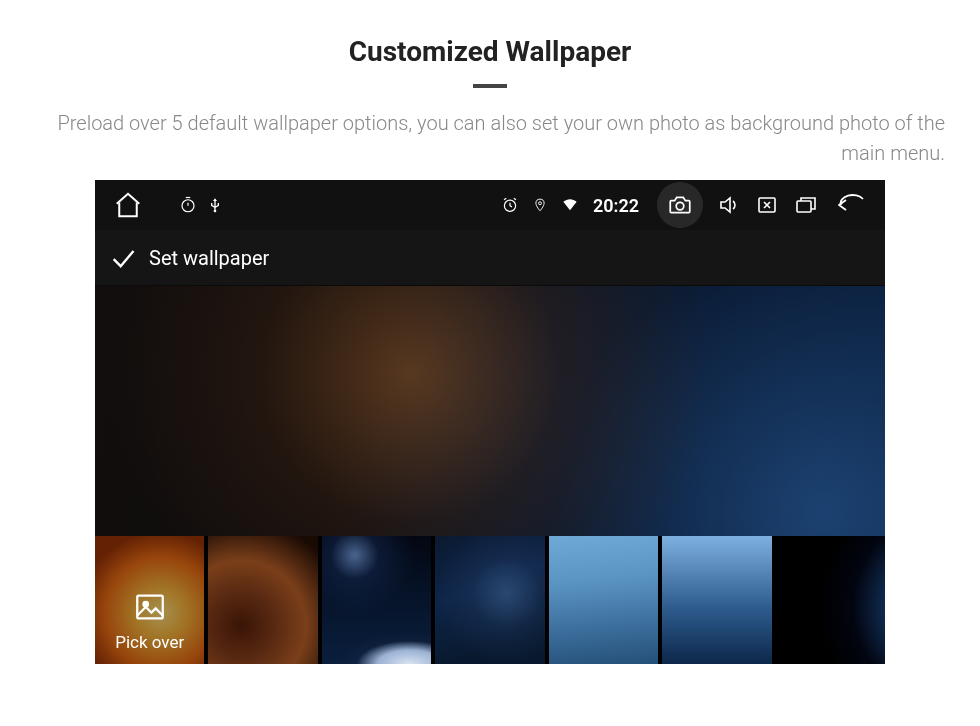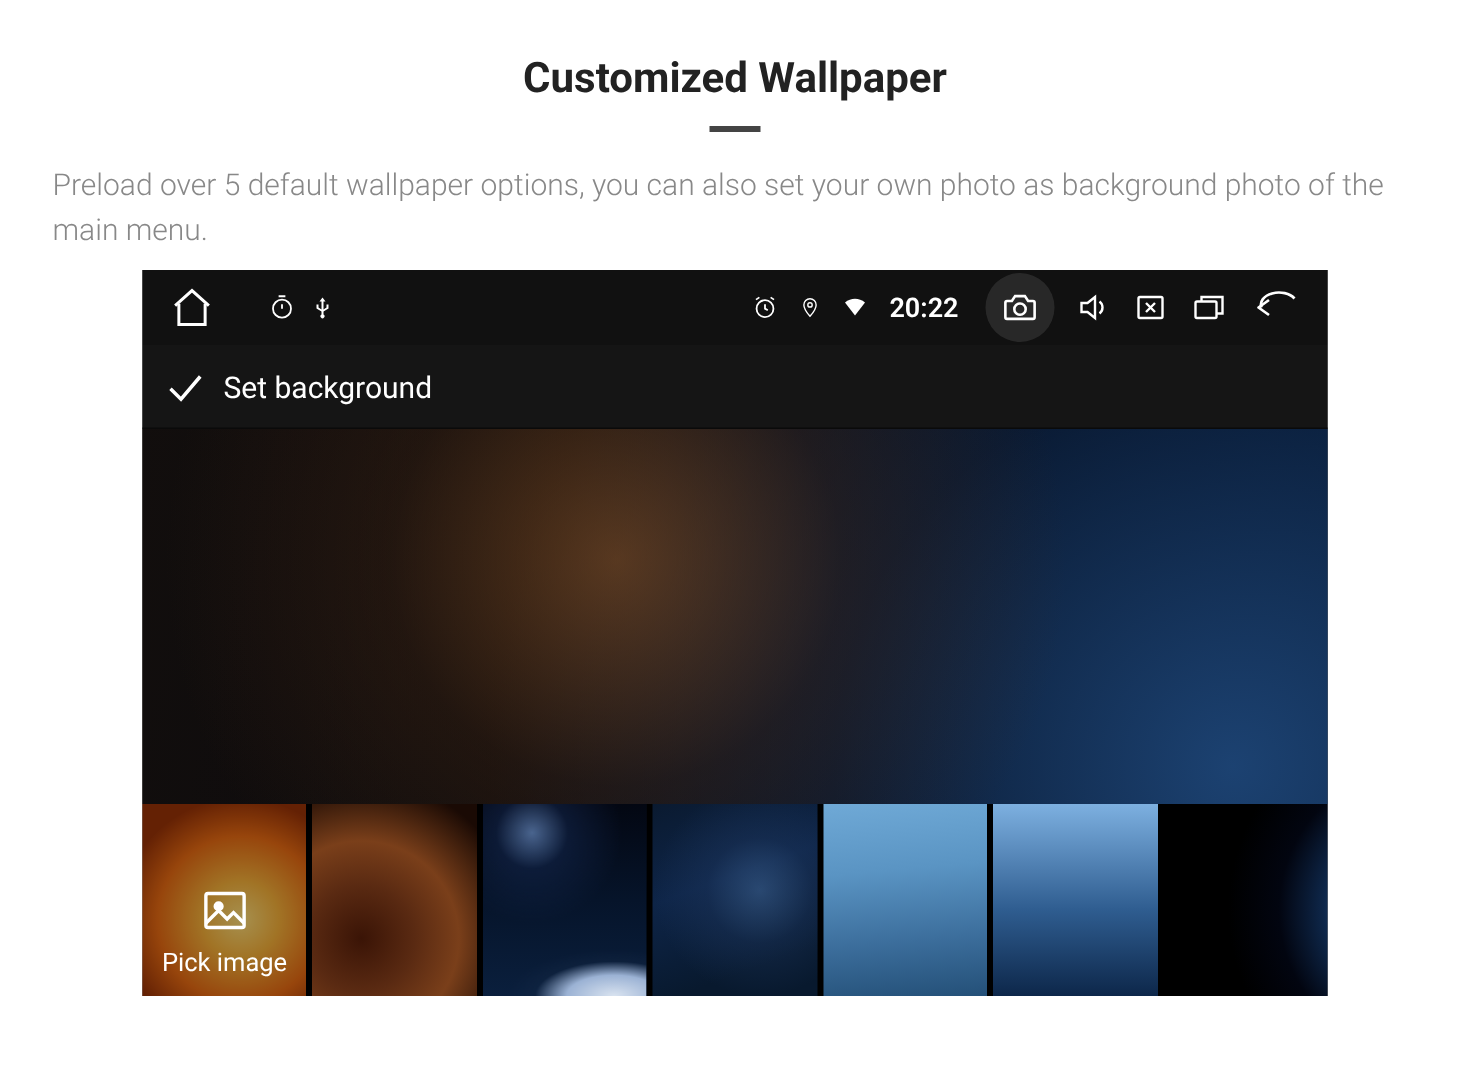--- a/index.html
+++ b/index.html
@@ -18,21 +18,21 @@
       color: #222;
       margin-top: 35px;
     }
     .title-underline {
       width: 34px;
       height: 4px;
       background: #444;
       margin: 16px auto 20px;
     }
     .page-subtitle {
-      text-align: left;
+      text-align: right;
       font-size: 20px;
       color: #888;
       line-height: 1.5;
       max-width: 910px;
       margin: 0 auto 12px;
       font-weight: 300;
     }
 
     .device {
       width: 790px;
@@ -226,35 +226,35 @@
       </span>
     </div>
   </div>
 
   <div class="app-header">
     <span class="status-ico">
       <svg width="28" height="28" viewBox="0 0 24 24" fill="none" stroke="#fff" stroke-width="2">
           <path d="M4 13 L10 19 L21 6"></path>
         </svg>
     </span>
-    <span class="hdr-title">Set background</span>
+    <span class="hdr-title">Set wallpaper</span>
   </div>
 
   <div class="preview"></div>
 
   <div class="thumbs">
     <div class="thumb thumb-pick">
       <span class="status-ico">
         <svg width="40" height="34" viewBox="0 0 24 24" fill="none" stroke="#fff" stroke-width="1.6">
             <rect x="3" y="4" width="18" height="16" rx="1"></rect>
             <circle cx="9" cy="10" r="1.6" fill="#fff"></circle>
             <path d="M3 18 L9 12 L13 16 L16 13 L21 18"></path>
           </svg>
       </span>
-      <span class="pick-label">Pick image</span>
+      <span class="pick-label">Pick over</span>
     </div>
     <div class="thumb t-sunset"></div>
     <div class="thumb t-planet"></div>
     <div class="thumb t-navy"></div>
     <div class="thumb t-sky"></div>
     <div class="thumb t-bluegrad"></div>
     <div class="thumb t-earth"></div>
   </div>
 </div>
 

